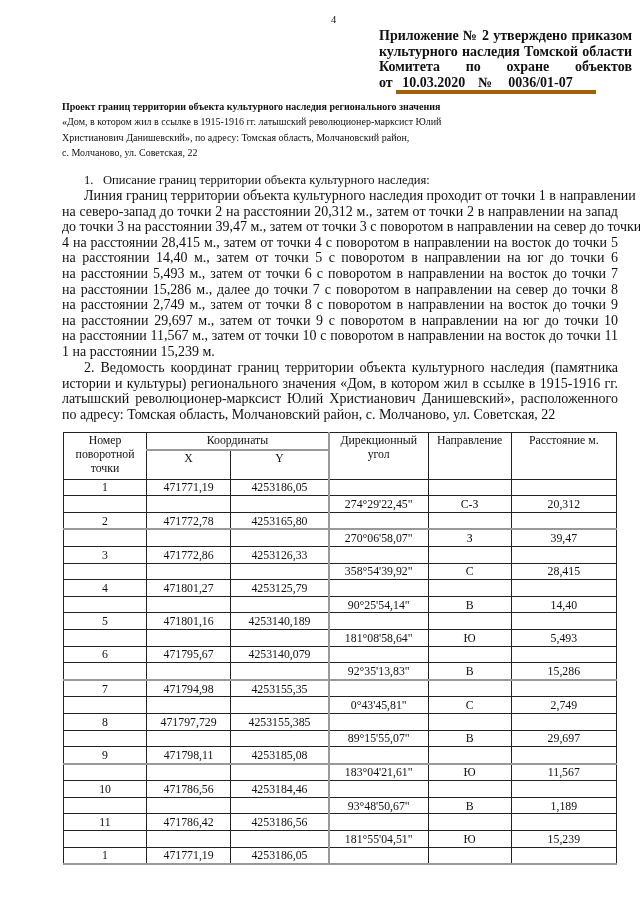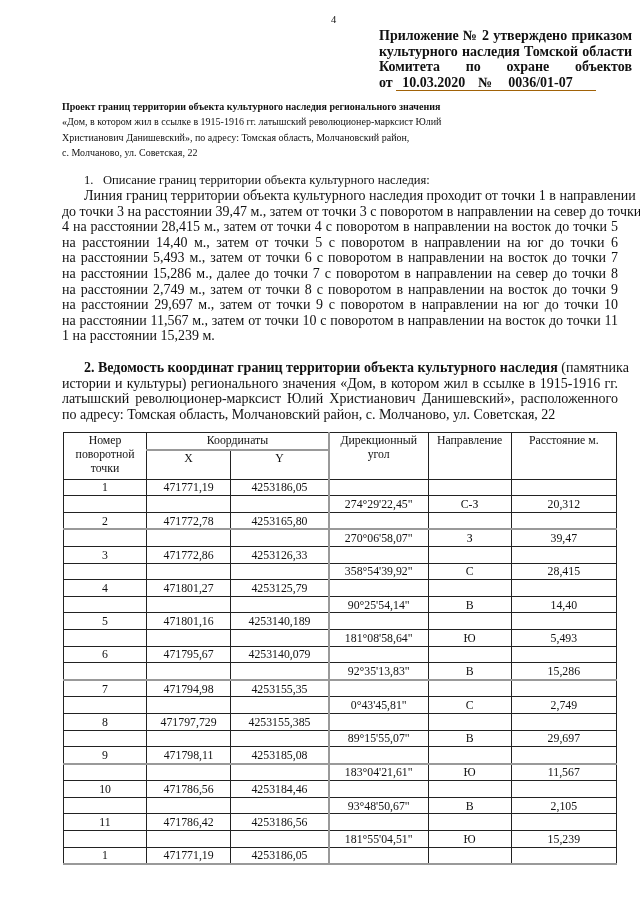--- a/index.html
+++ b/index.html
@@ -8,35 +8,35 @@
     font-family: "Liberation Serif", "DejaVu Serif", serif;
     color: #111; font-size: 12.2px; line-height: 15.3px;
   }
   .page-num { position: absolute; left: 331px; top: 12px; font-size: 10.5px; }
   .approval {
     position: absolute; left: 379px; top: 28px; width: 253px;
     font-size: 14px; line-height: 15.5px; text-align: justify; font-weight: bold;
   }
   .approval .line { display: block; text-align-last: justify; }
   .approval .line.last { text-align-last: left; }
-  .approval .u { display: inline-block; border-bottom: 1px solid #a16207; }
+  .approval .u { display: inline-block; border-bottom: 4px solid #a16207; }
   .title-block {
     position: absolute; left: 62px; top: 99px; width: 556px;
     text-align: left; font-size: 10px; line-height: 15.4px;
   }
   .title-block .bold { font-weight: bold; }
   .sec1-head { position: absolute; left: 84px; top: 173px; font-weight: normal; font-size: 12.6px; }
   .para {
     position: absolute; left: 62px; width: 556px; text-align: justify;
     font-size: 14px; line-height: 15.6px;
   }
   .para .ln { display: block; text-align-last: justify; white-space: nowrap; }
   .para .ln.last { text-align-last: left; }
   .para .ln.indent { padding-left: 22px; }
-  .para b { font-weight: bold; }
+  .para b { font-weight: normal; }
   table.coords {
     position: absolute; left: 63px; top: 432px; width: 554px;
     border-collapse: collapse; font-size: 11.8px; line-height: 14px;
   }
   table.coords td, table.coords th {
     border: 1px solid #222; padding: 0 2px; text-align: center;
     font-weight: normal; height: 15.6px; vertical-align: middle;
   }
   table.coords th { vertical-align: top; margin-top: 8px; }
   table.coords .thick-l { border-left: 2px solid #999; }
@@ -64,20 +64,21 @@
   <div class="bold">Проект границ территории объекта культурного наследия регионального значения</div>
   <div>«Дом, в котором жил в ссылке в 1915-1916 гг. латышский революционер-марксист Юлий</div>
   <div>Христианович Данишевский», по адресу: Томская область, Молчановский район,</div>
   <div>с. Молчаново, ул. Советская, 22</div>
 </div>
 
 <div class="sec1-head" style="white-space:pre;">1.   Описание границ территории объекта культурного наследия:</div>
 
 <div class="para" style="top:188px;">
   <span class="ln indent">Линия границ территории объекта культурного наследия проходит от точки 1 в направлении</span>
+  <span class="ln">на северо-запад до точки 2 на расстоянии 20,312 м., затем от точки 2 в направлении на запад</span>
   <span class="ln">до точки 3 на расстоянии 39,47 м., затем от точки 3 с поворотом в направлении на север до точки</span>
   <span class="ln">4 на расстоянии 28,415 м., затем от точки 4 с поворотом в направлении на восток до точки 5</span>
   <span class="ln">на расстоянии 14,40 м., затем от точки 5 с поворотом в направлении на юг до точки 6</span>
   <span class="ln">на расстоянии 5,493 м., затем от точки 6 с поворотом в направлении на восток до точки 7</span>
   <span class="ln">на расстоянии 15,286 м., далее до точки 7 с поворотом в направлении на север до точки 8</span>
   <span class="ln">на расстоянии 2,749 м., затем от точки 8 с поворотом в направлении на восток до точки 9</span>
   <span class="ln">на расстоянии 29,697 м., затем от точки 9 с поворотом в направлении на юг до точки 10</span>
   <span class="ln">на расстоянии 11,567 м., затем от точки 10 с поворотом в направлении на восток до точки 11</span>
   <span class="ln last">1 на расстоянии 15,239 м.</span>
 </div>
@@ -263,21 +264,21 @@
         <td class="thick-l"></td>
         <td></td>
         <td></td>
       </tr>
       <tr>
         <td></td>
         <td></td>
         <td></td>
         <td class="thick-l">93°48'50,67"</td>
         <td>В</td>
-        <td>2,105</td>
+        <td>1,189</td>
       </tr>
       <tr>
         <td>11</td>
         <td>471786,42</td>
         <td>4253186,56</td>
         <td class="thick-l"></td>
         <td></td>
         <td></td>
       </tr>
       <tr>

